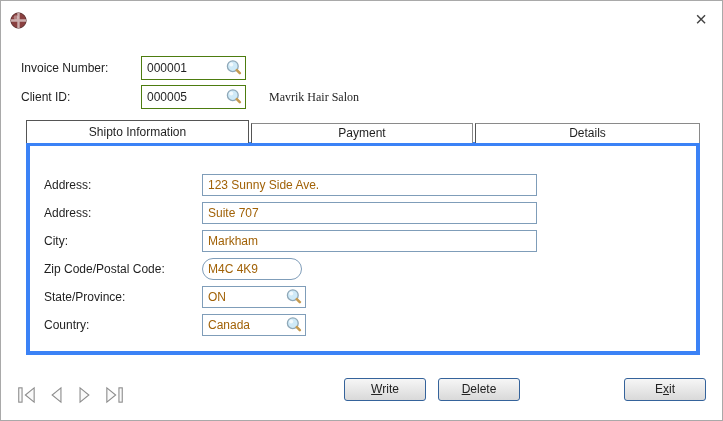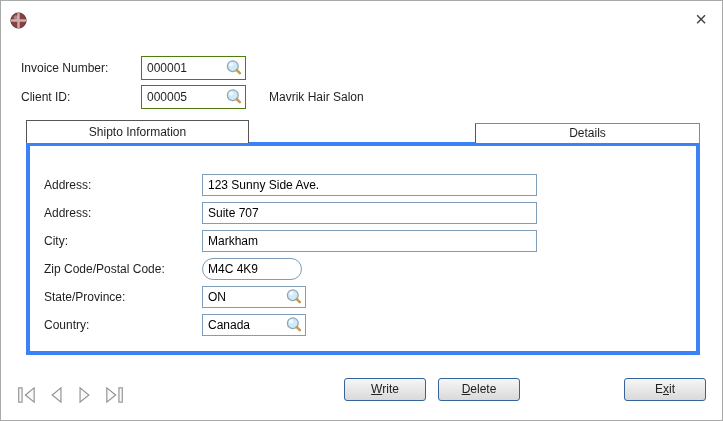--- a/index.html
+++ b/index.html
@@ -21,21 +21,21 @@
   .hdr-label{position:absolute;left:20px;height:22px;line-height:22px;}
   .lookup-box{
     position:absolute;box-sizing:border-box;border:1px solid #4d7c0f;background:#fff;
   }
   .lookup-box input{
     position:absolute;left:0;top:0;height:100%;border:none;outline:none;background:transparent;
     font-family:"Liberation Sans",sans-serif;font-size:12px;color:#1f1f1f;padding:0 0 0 5px;margin:0;
     width:calc(100% - 27px);
   }
   .lookup-btn{position:absolute;right:2px;top:50%;margin-top:-9px;width:18px;height:18px;cursor:pointer;}
-  .client-name{position:absolute;left:268px;top:85px;height:22px;line-height:22px;}
+  .client-name{position:absolute;left:268px;top:85px;height:22px;line-height:22px;font-family:Liberation Serif, serif;}
   
   .tab{
     position:absolute;box-sizing:border-box;background:#fff;border:1px solid #555;border-bottom:none;
     text-align:center;cursor:pointer;
   }
   .tab.active{left:0;top:0;width:223px;height:23px;line-height:22px;z-index:3;}
   .tab.t2{left:225px;top:3px;width:222px;height:20px;line-height:18px;z-index:1;border-top-color:#8a8a8a;border-right-color:#8a8a8a;}
   .tab.t3{left:449px;top:3px;width:225px;height:20px;line-height:18px;z-index:1;border-top-color:#8a8a8a;border-right-color:#8a8a8a;}
   .tabbar{position:absolute;left:25px;top:119px;width:674px;height:23px;z-index:2;}
   .panel{
@@ -44,21 +44,21 @@
   }
   
   .frow{position:absolute;left:0;width:100%;height:22px;}
   .frow .flabel{position:absolute;left:14px;top:3px;line-height:16px;}
   .fbox{
     position:absolute;left:172px;top:0;height:22px;box-sizing:border-box;
     border:1px solid #7f9db9;background:#fff;
   }
   .fbox input{
     position:absolute;left:0;top:0;height:100%;width:calc(100% - 8px);border:none;outline:none;
-    background:transparent;font-family:"Liberation Sans",sans-serif;font-size:12px;color:#000000;
+    background:transparent;font-family:"Liberation Sans",sans-serif;font-size:12px;color:#a16207;
     padding:0 0 0 5px;margin:0;
   }
   .fbox.haslookup input{width:calc(100% - 27px);}
   .w-wide{width:335px;}
   .w-narrow{width:100px;border-radius:11px;}
   .w-lookup{width:104px;}
   
   .nav{position:absolute;left:15px;top:383px;display:flex;gap:7px;}
   .nav .navbtn{width:22px;height:22px;cursor:pointer;}
   .btn{
@@ -100,20 +100,21 @@
     <svg class="lookup-btn" viewBox="0 0 18 18">
       <circle cx="7.8" cy="7.2" r="5.4" fill="#cfeaf8" stroke="#8fa8b8" stroke-width="1.3"></circle>
       <circle cx="6.2" cy="5.6" r="2" fill="#ffffff" opacity="0.75"></circle>
       <path d="M11.8 11.2 L14.8 14.2" stroke="#c59a4f" stroke-width="2.6" stroke-linecap="round"></path>
     </svg>
   </div>
   <div class="client-name">Mavrik Hair Salon</div>
 
   <div class="tabbar">
     <div class="tab active">Shipto Information</div>
+    <div class="tab t2">Payment</div>
     <div class="tab t3">Details</div>
   </div>
 
   <div class="panel">
 
     <div class="frow" style="top:28px;">
       <span class="flabel">Address:</span>
       <span class="fbox w-wide">
         <input value="123 Sunny Side Ave." style="">
       </span>

